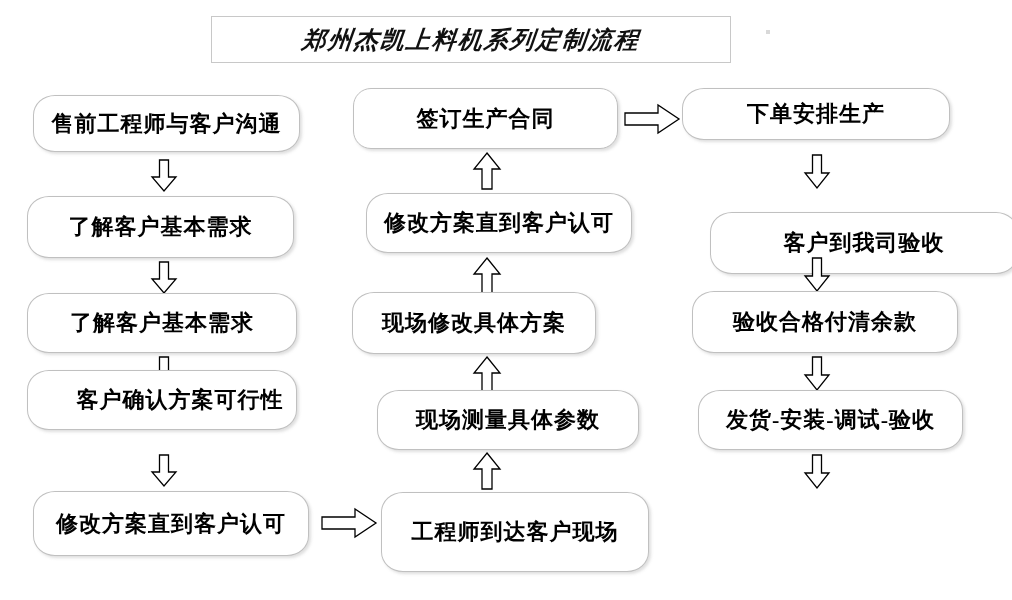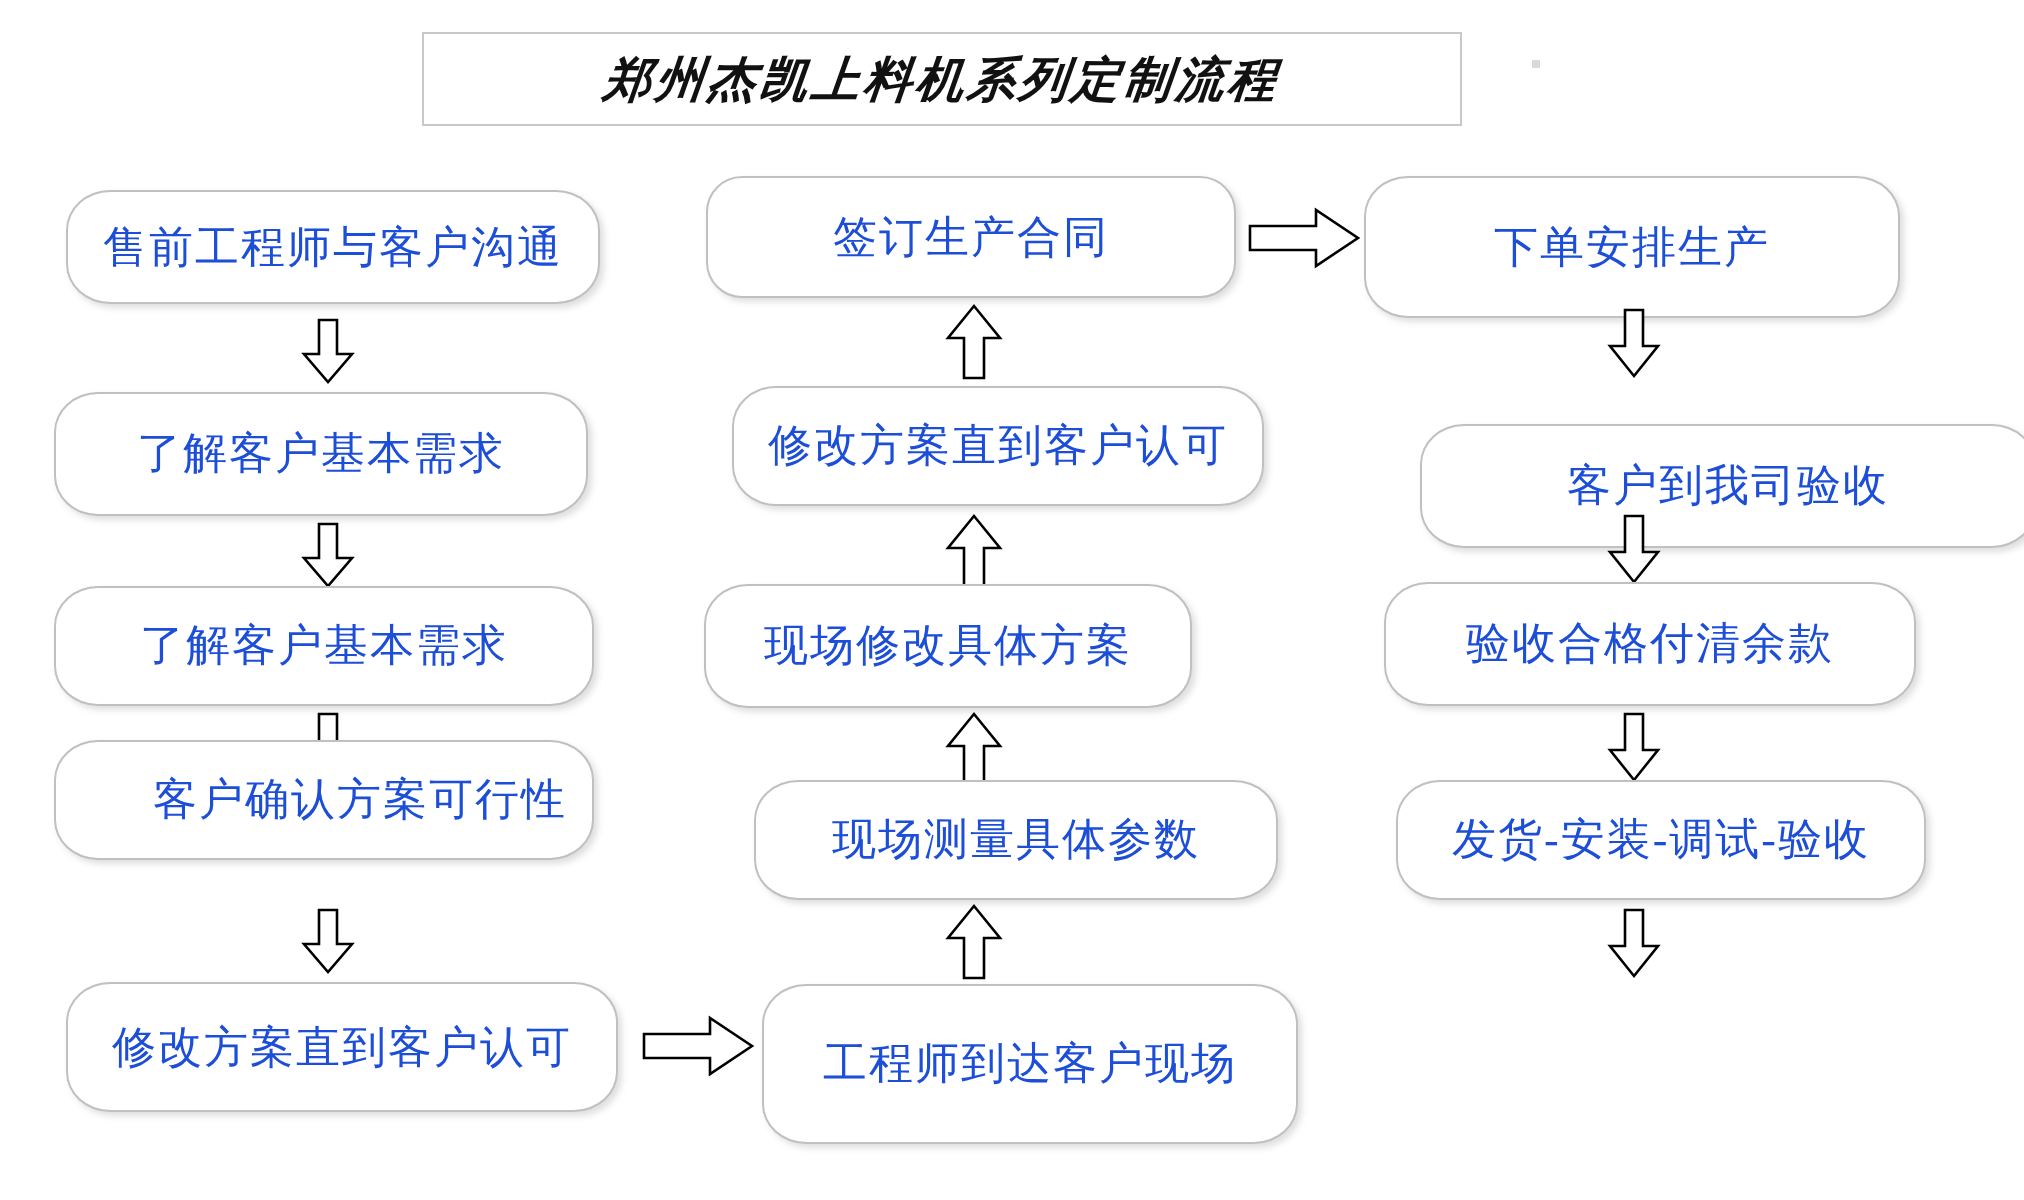--- a/index.html
+++ b/index.html
@@ -61,22 +61,22 @@
     border-radius: 22px / 20px;
     background: #ffffff;
     box-shadow: 2px 2px 3px rgba(150,150,150,0.30);
     display: flex;
     align-items: center;
     justify-content: center;
   }
   .pbox .ptext {
     font-family: "Liberation Serif", "DejaVu Serif", serif;
     font-size: 22px;
-    font-weight: normal;
-    color: #1d4ed8;
+    font-weight: bold;
+    color: #000000;
     letter-spacing: 1px;
     white-space: nowrap;
     line-height: 1;
     text-align: right;
   }
 
   
   .arrow {
     position: absolute;
   }
@@ -194,21 +194,21 @@
   <div class="arrow" style="left:472px; top:452px;">
     <svg width="30" height="38" viewBox="0 0 30 38">
       <polygon points="15,1 28,17 20,17 20,37 10,37 10,17 2,17"></polygon>
     </svg>
   </div>
 
   <div class="pbox" style="left:381px; top:492px; width:268px; height:80px;">
     <span class="ptext">工程师到达客户现场</span>
   </div>
 
-  <div class="pbox" style="left:682px; top:88px;  width:268px; height:71px;">
+  <div class="pbox" style="left:682px; top:88px;  width:268px; height:52px;">
     <span class="ptext">下单安排生产</span>
   </div>
 
   <div class="arrow" style="left:803px; top:155px;">
     <svg width="28" height="34" viewBox="0 0 28 34">
       <polygon points="9.5,0 18.5,0 18.5,18 26,18 14,33 2,18 9.5,18"></polygon>
     </svg>
   </div>
 
   <div class="pbox" style="left:710px; top:193px; width:308px; height:62px;margin-top:19px;">

